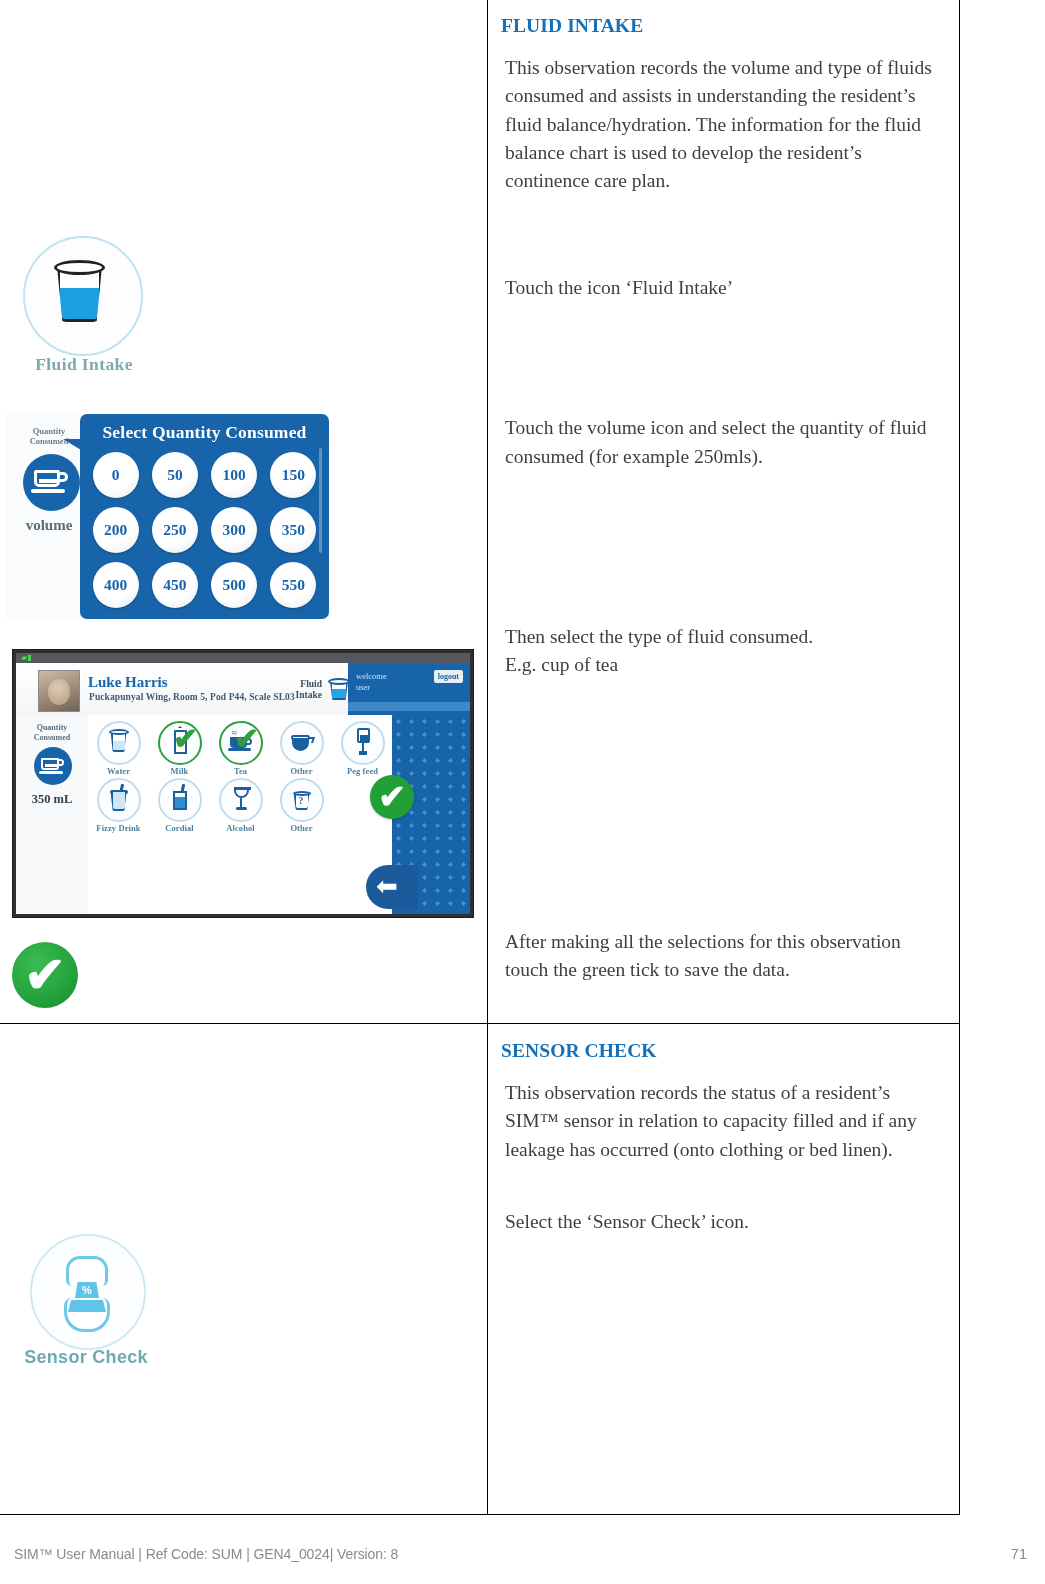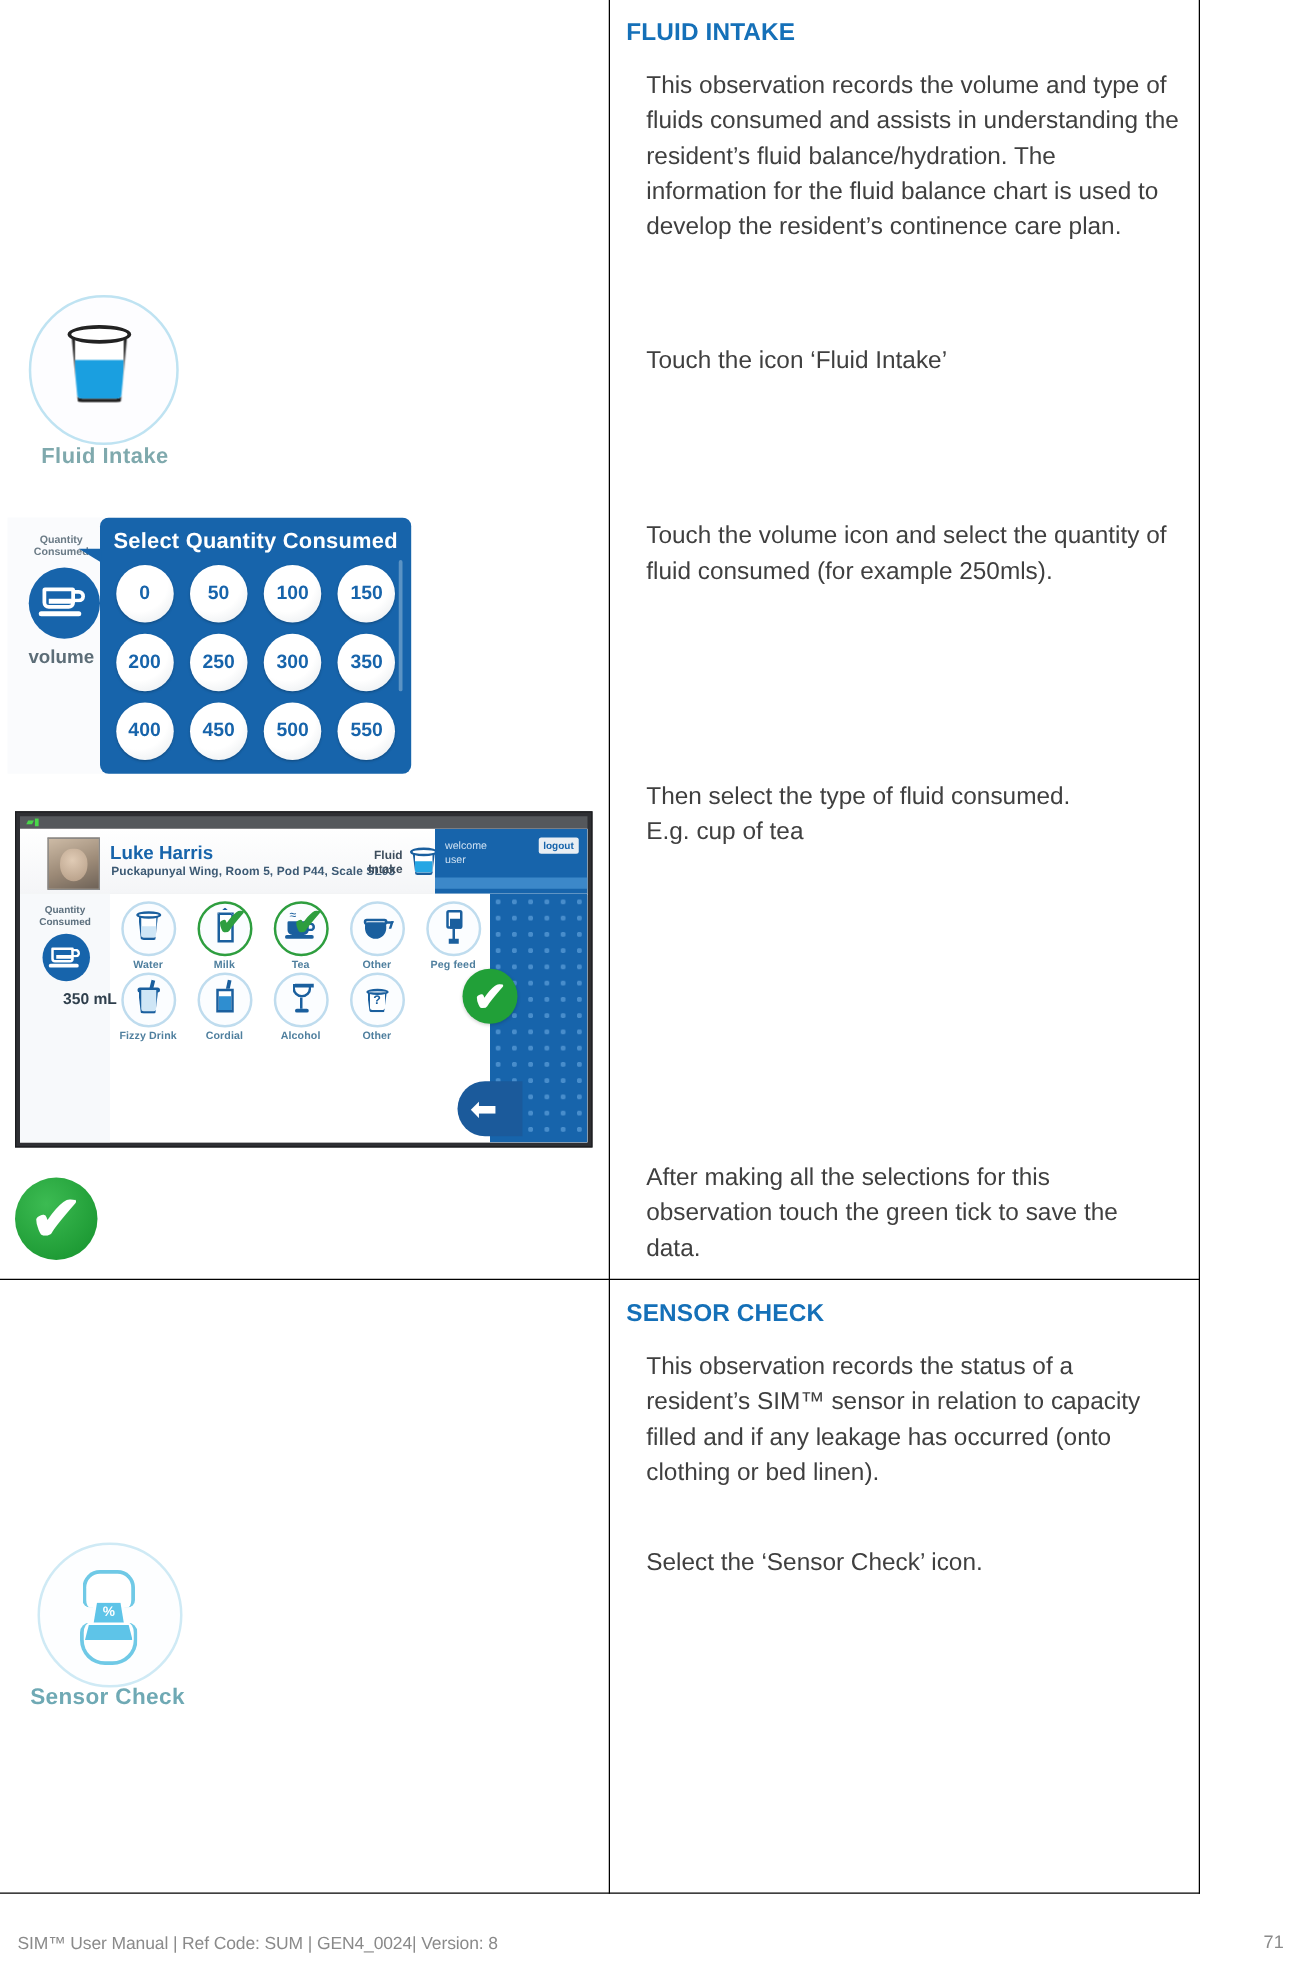--- a/index.html
+++ b/index.html
@@ -22,20 +22,21 @@
     left: 0px;
     top: -2px;
     width: 958px;
     border-collapse: collapse;
     table-layout: fixed;
   }
   .doc-table td {
     border: 1.3px solid #000000;
     vertical-align: top;
     padding: 0;
+    font-family: Liberation Serif, serif;
   }
   .doc-table td.left-cell  { width: 487px; border-left: none; }
   .doc-table td.right-cell { width: 471px; }
 
   .row-fluid td  { height: 1024px; }
   .row-sensor td { height: 490px; }
 
   
   .text-pane {
     padding: 10px 16px 0 13px;
@@ -43,21 +44,21 @@
     line-height: 28.2px;
     color: #3f3f3f;
   }
   .sec-title {
     color: #1570b8;
     font-weight: bold;
     font-size: 19.5px;
     letter-spacing: 0.1px;
     margin: 3px 0 14px 0;
   }
-  .para { margin: 0 0 0 16px; }
+  .para { margin: 0 0 0 4px; }
   .spacer-a { height: 79px; }
   .spacer-b { height: 112px; }
   .spacer-c { height: 152px; }
   .spacer-d { height: 249px; }
   .spacer-e { height: 44px; }
 
   
   .left-pane { position: relative; width: 487px; height: 100%; }
 
   
@@ -328,21 +329,21 @@
     border: 2px solid #fff; border-radius: 1px 1px 3px 3px; box-sizing: border-box;
   }
   .tqc-stripe { position: absolute; left: 2px; top: 4px; width: 13px; height: 3px; background: #fff; }
   .tqc-handle {
     position: absolute; left: 16px; top: 1px; width: 7px; height: 7px;
     border: 2px solid #fff; border-left: none; border-radius: 0 6px 6px 0; box-sizing: border-box;
   }
   .tqc-saucer { position: absolute; left: -2px; top: 13px; width: 24px; height: 3px; background: #fff; border-radius: 2px; }
   .tab-qty-val {
     position: absolute; left: 0; top: 77px; width: 72px; text-align: center;
-    font-size: 12.5px; color: #2f3f4c; font-weight: bold; padding-left: 20px;
+    font-size: 12.5px; color: #2f3f4c; font-weight: bold;
   }
 
   .fluid-grid {
     position: absolute; left: 72px; top: 4px; width: 305px;
   }
   .fluid-row { display: flex; }
   .fluid-item {
     width: 61px; text-align: center; position: relative;
   }
   .fi-circle {

